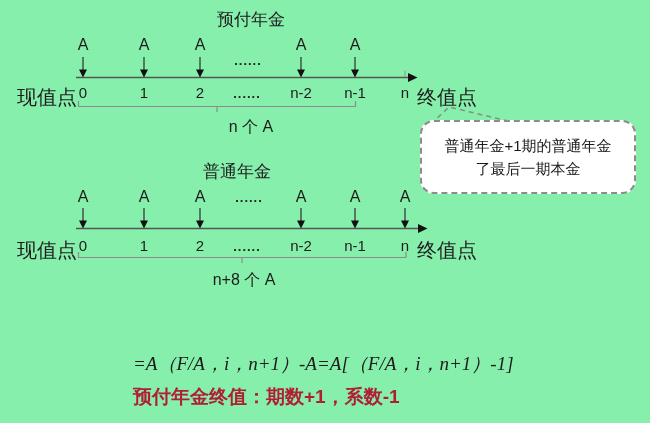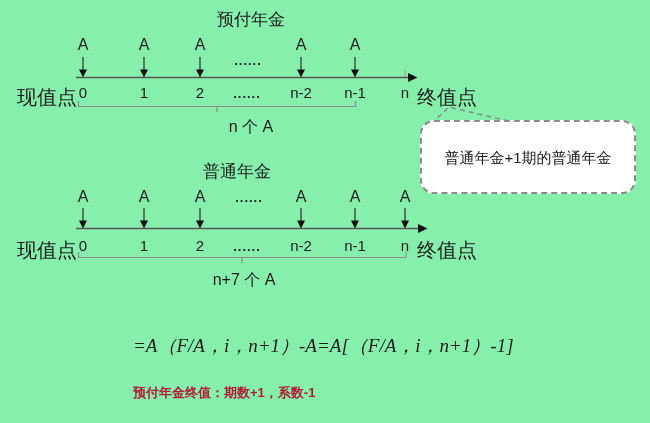--- a/index.html
+++ b/index.html
@@ -17,21 +17,21 @@
   .brace-label{font-size:16px;color:#1c1c1c;}
   svg.overlay{position:absolute;left:0;top:0;}
   .bubble{
     position:absolute;left:420px;top:120px;width:212px;height:70px;
     border:2px dashed #8c8c8c;border-radius:14px;background:#fff;
     display:flex;flex-direction:column;justify-content:center;
     text-align:center;font-size:15px;line-height:23px;color:#1a1a1a;
   }
   .formula-1{font-size:19px;color:#1c1c1c;}
   .formula-2{font-size:19px;color:#1c1c1c;font-family:"Liberation Serif","DejaVu Serif",serif;font-style:italic;}
-  .formula-3{font-size:13px;font-weight:700;color:#b01e36;}
+  .formula-3{font-size:19px;font-weight:700;color:#b01e36;}
 </style>
 </head>
 <body>
 
 <div class="canvas">
 
   <svg class="overlay" width="650" height="423" viewBox="0 0 650 423">
 
     <g>
       <line x1="76" y1="77.5" x2="409" y2="77.5" stroke="#555" stroke-width="1.3"></line>
@@ -89,38 +89,39 @@
   <div class="abs cx tick" style="left:200px;top:84px;">2</div>
   <div class="abs cx dots" style="left:247px;top:86px;">......</div>
   <div class="abs cx tick" style="left:301px;top:84px;">n-2</div>
   <div class="abs cx tick" style="left:355px;top:84px;">n-1</div>
   <div class="abs cx tick" style="left:405px;top:84px;">n</div>
   <div class="abs endpoint" style="left:417px;top:84px;">终值点</div>
   <div class="abs cx brace-label" style="left:227px;top:117px;padding-left:48px;">n 个 A</div>
 
   <div class="bubble">
     <div>普通年金+1期的普通年金</div>
+    <div>了最后一期本金</div>
   </div>
 
   <div class="abs cx title" style="left:237px;top:160px;">普通年金</div>
   <div class="abs cx pay" style="left:83px;top:188px;">A</div>
   <div class="abs cx pay" style="left:144px;top:188px;">A</div>
   <div class="abs cx pay" style="left:200px;top:188px;">A</div>
   <div class="abs cx pay" style="left:301px;top:188px;">A</div>
   <div class="abs cx pay" style="left:355px;top:188px;">A</div>
   <div class="abs cx pay" style="left:405px;top:188px;">A</div>
   <div class="abs cx dots" style="left:249px;top:190px;">......</div>
 
   <div class="abs endpoint" style="left:17px;top:237px;">现值点</div>
   <div class="abs cx tick" style="left:83px;top:237px;">0</div>
   <div class="abs cx tick" style="left:144px;top:237px;">1</div>
   <div class="abs cx tick" style="left:200px;top:237px;">2</div>
   <div class="abs cx dots" style="left:247px;top:239px;">......</div>
   <div class="abs cx tick" style="left:301px;top:237px;">n-2</div>
   <div class="abs cx tick" style="left:355px;top:237px;">n-1</div>
   <div class="abs cx tick" style="left:405px;top:237px;">n</div>
   <div class="abs endpoint" style="left:417px;top:237px;">终值点</div>
-  <div class="abs cx brace-label" style="left:244px;top:270px;">n+7 个 A</div>
+  <div class="abs cx brace-label" style="left:244px;top:270px;">n+8 个 A</div>
 
-  <div class="abs formula-2" style="left:133px;top:333px;">=A（F/A，i，n+1）-A=A[（F/A，i，n+1）-1]</div>
+  <div class="abs formula-2" style="left:133px;top:351px;">=A（F/A，i，n+1）-A=A[（F/A，i，n+1）-1]</div>
   <div class="abs formula-3" style="left:133px;top:384px;">预付年金终值：期数+1，系数-1</div>
 
 </div>
 
 </body></html>

